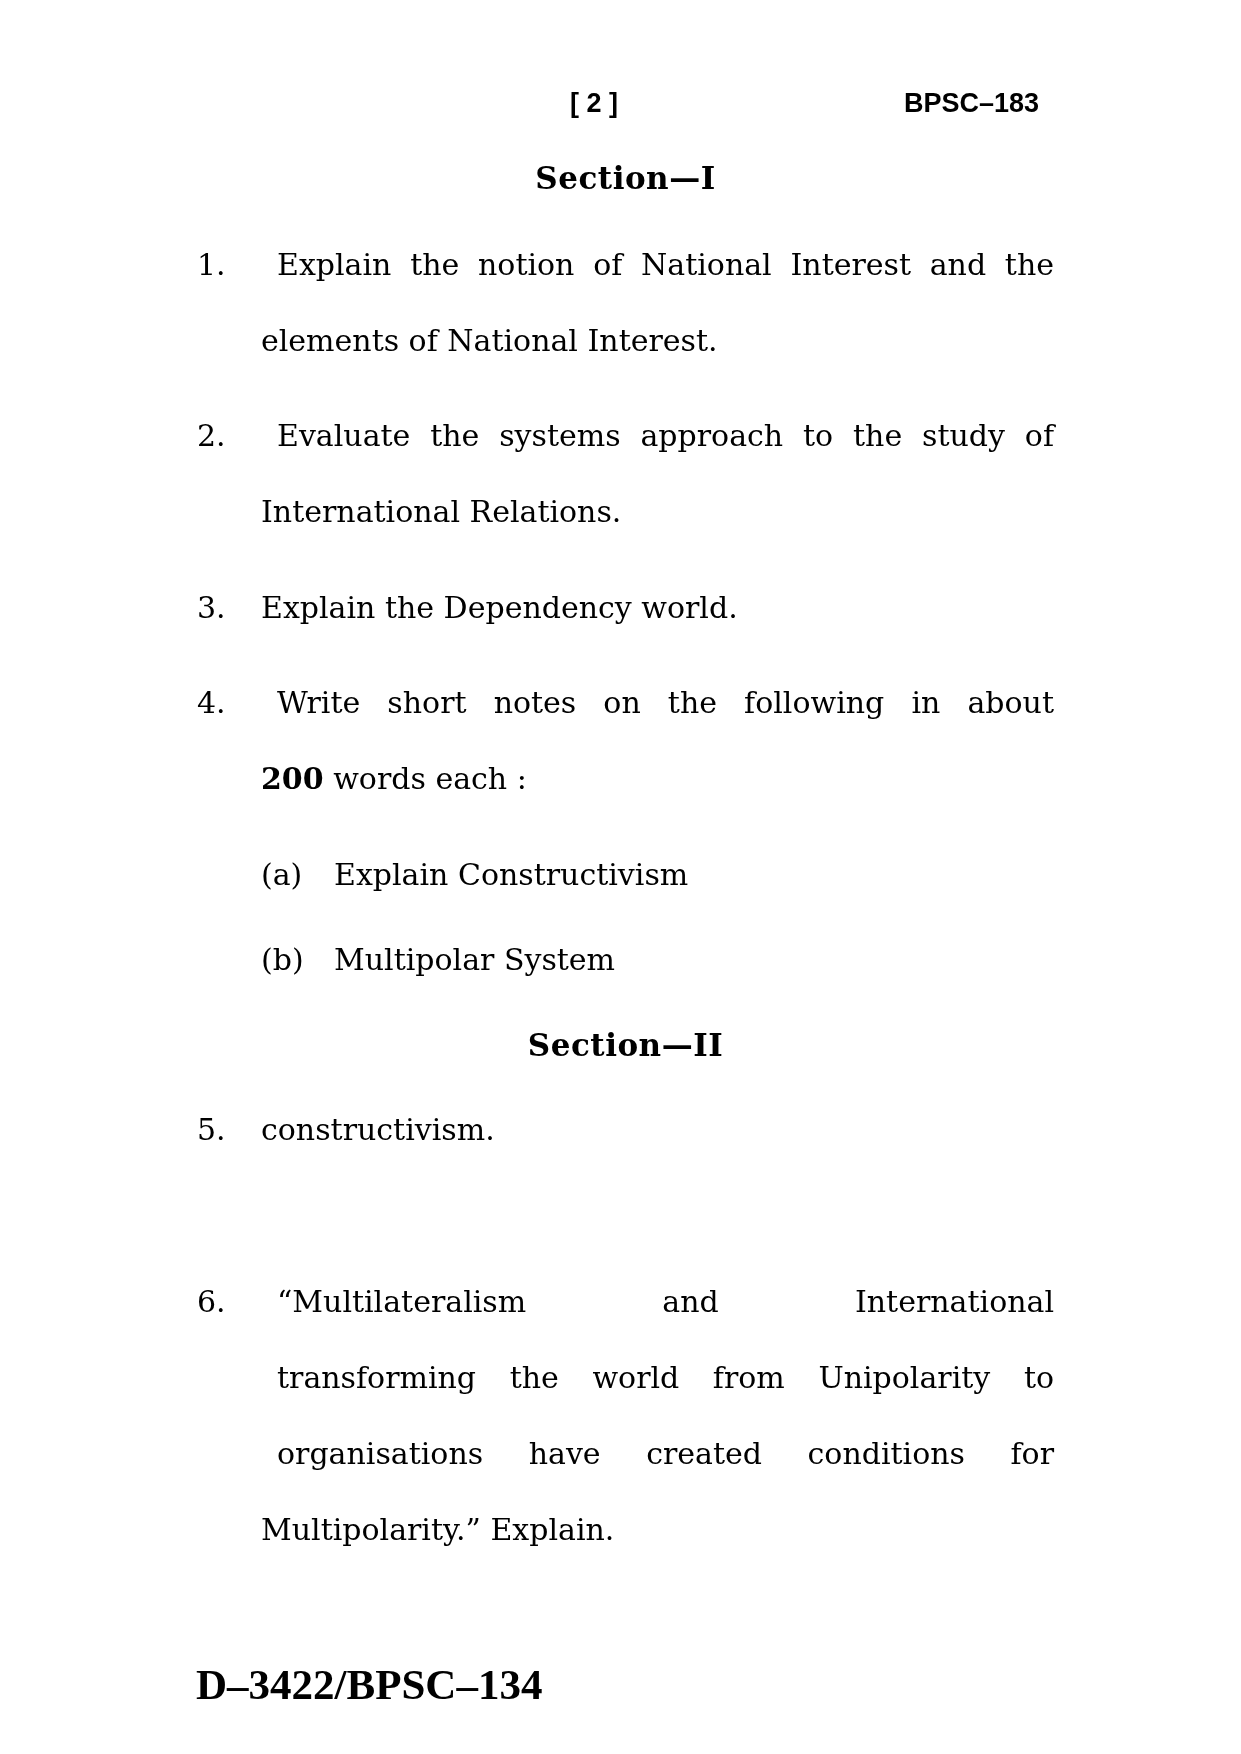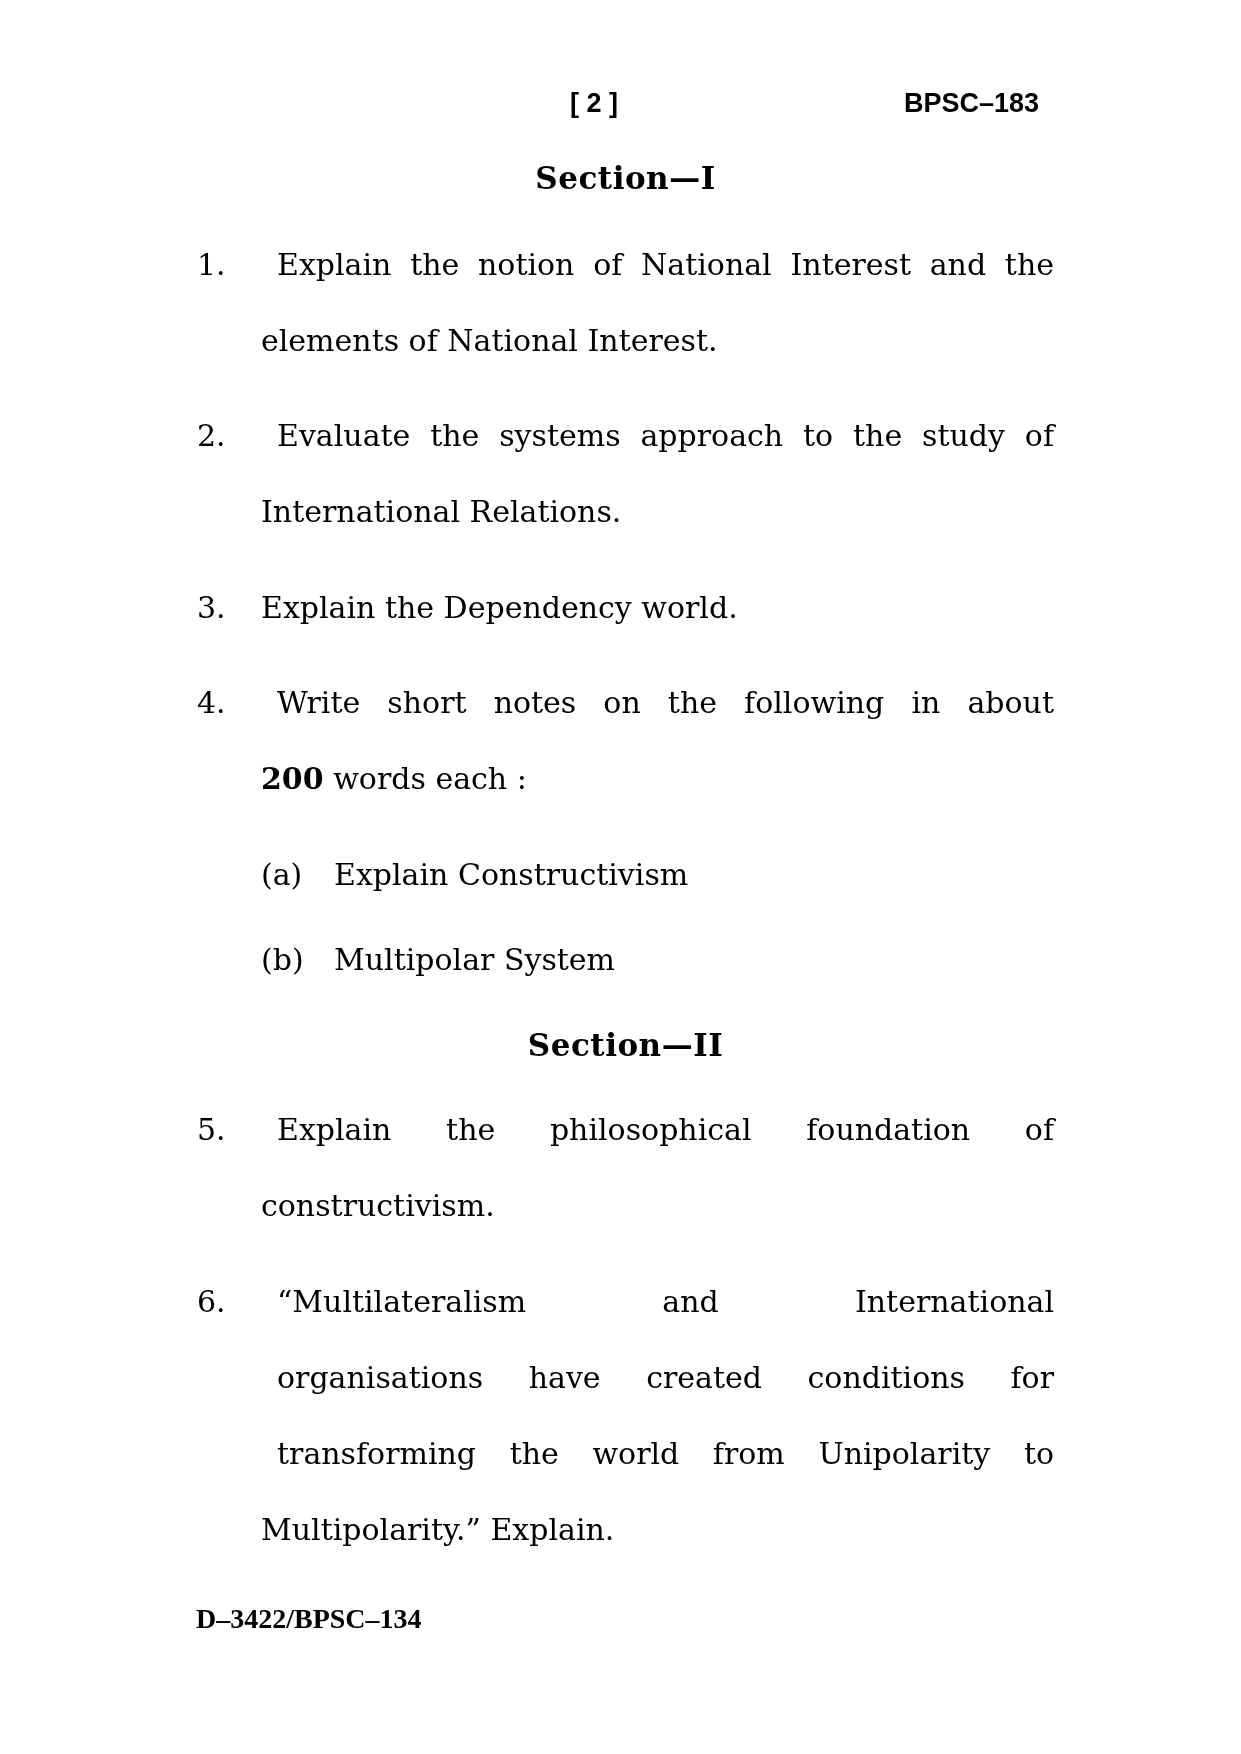--- a/index.html
+++ b/index.html
@@ -10,21 +10,21 @@
     .hdr-code { left: 904px; }
     .section { position: absolute; left: 0; width: 1251px; text-align: center; font-family: "DejaVu Serif", serif; font-weight: bold; font-size: 31px; letter-spacing: 0.5px; }
     .q { position: absolute; left: 197px; width: 857px; font-family: "DejaVu Serif", "Liberation Serif", serif; font-size: 30px; line-height: 76px; }
     .q .num { position: absolute; left: 0; top: 0; }
     .q .text { margin-left: 64px; text-align: justify; text-align-last: left; }
     .line { display: block; white-space: nowrap; }
     .jline { display: block; text-align: justify; text-align-last: justify; margin-left: 16px; }
     .sub { position: absolute; left: 261px; font-family: "DejaVu Serif", "Liberation Serif", serif; font-size: 30px; }
     .sub .lbl { position: absolute; left: 0; }
     .sub .stext { position: absolute; left: 73px; white-space: nowrap; }
-    .footer { position: absolute; left: 196px; top: 1603px; font-family: "Liberation Serif", "DejaVu Serif", serif; font-weight: bold; font-size: 28px; white-space: nowrap; }
+    .footer { position: absolute; left: 196px; top: 1660px; font-family: "Liberation Serif", "DejaVu Serif", serif; font-weight: bold; font-size: 43px; white-space: nowrap; }
     b { font-weight: bold; }
   </style>
 </head>
 <body>
 
 <div class="page">
 
   <div class="hdr hdr-page">[ 2 ]</div>
   <div class="hdr hdr-code">BPSC–183</div>
 
@@ -68,29 +68,28 @@
   <div class="sub" style="top:942px;">
     <span class="lbl">(b)</span>
     <span class="stext">Multipolar System</span>
   </div>
 
   <div class="section" style="top:1027px;">Section—II</div>
 
   <div class="q" style="top:1092px;">
     <span class="num">5.</span>
     <div class="text">
-      <span class="jline">Explain the philosophical foundation of</span>
       <span class="line">constructivism.</span>
     </div>
   </div>
 
   <div class="q" style="top:1264px;">
     <span class="num">6.</span>
     <div class="text">
       <span class="jline">“Multilateralism and International</span>
+      <span class="jline">transforming the world from Unipolarity to</span>
       <span class="jline">organisations have created conditions for</span>
-      <span class="jline">transforming the world from Unipolarity to</span>
       <span class="line">Multipolarity.” Explain.</span>
     </div>
   </div>
 
   <div class="footer">D–3422/BPSC–134</div>
 </div>
 
 </body></html>

